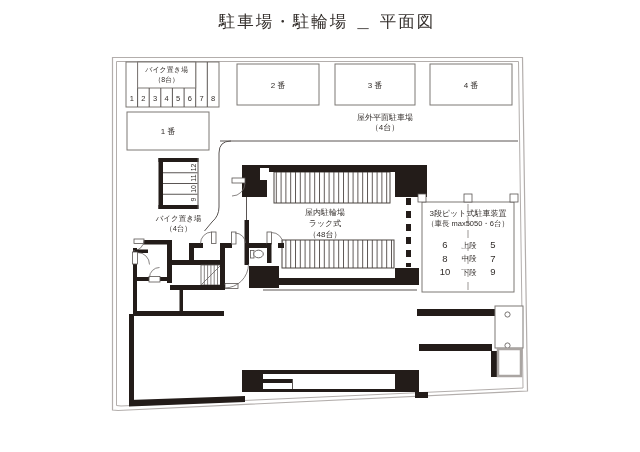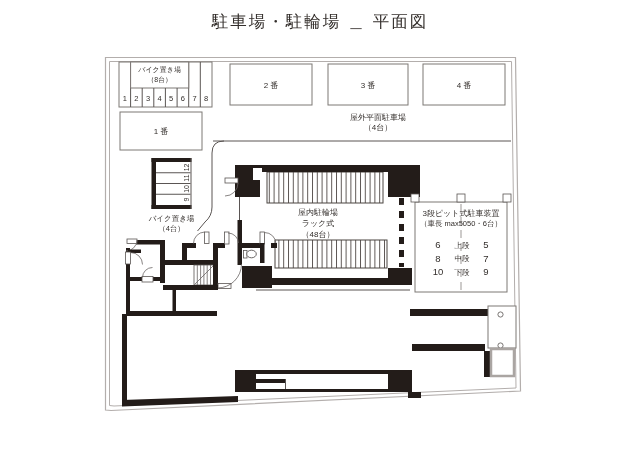--- a/index.html
+++ b/index.html
@@ -1,16 +1,16 @@
 <!DOCTYPE html>
 <html><head>
 <meta charset="utf-8">
 <style>
   html,body{margin:0;padding:0;background:#fff;}
-  .stage{width:532px;height:452px;position:relative;background:#fff;overflow:hidden;}
+  .stage{width:532px;height:452px;position:relative;background:#fff;overflow:hidden;margin-left:7px;}
   svg text{font-family:"Liberation Sans","DejaVu Sans",sans-serif;fill:#332e2b;}
   .title{font-size:16.5px;letter-spacing:2px;}
   .f7{font-size:7px;}
   .f75{font-size:7.5px;}
   .f8{font-size:8px;}
   .f9{font-size:9.5px;}
   .wall{fill:#231c19;}
   .thin{stroke:#5a5553;stroke-width:1;fill:none;}
   .door{fill:#fff;stroke:#5a5553;stroke-width:0.8;}
   .arc{fill:none;stroke:#6a6563;stroke-width:0.8;}

